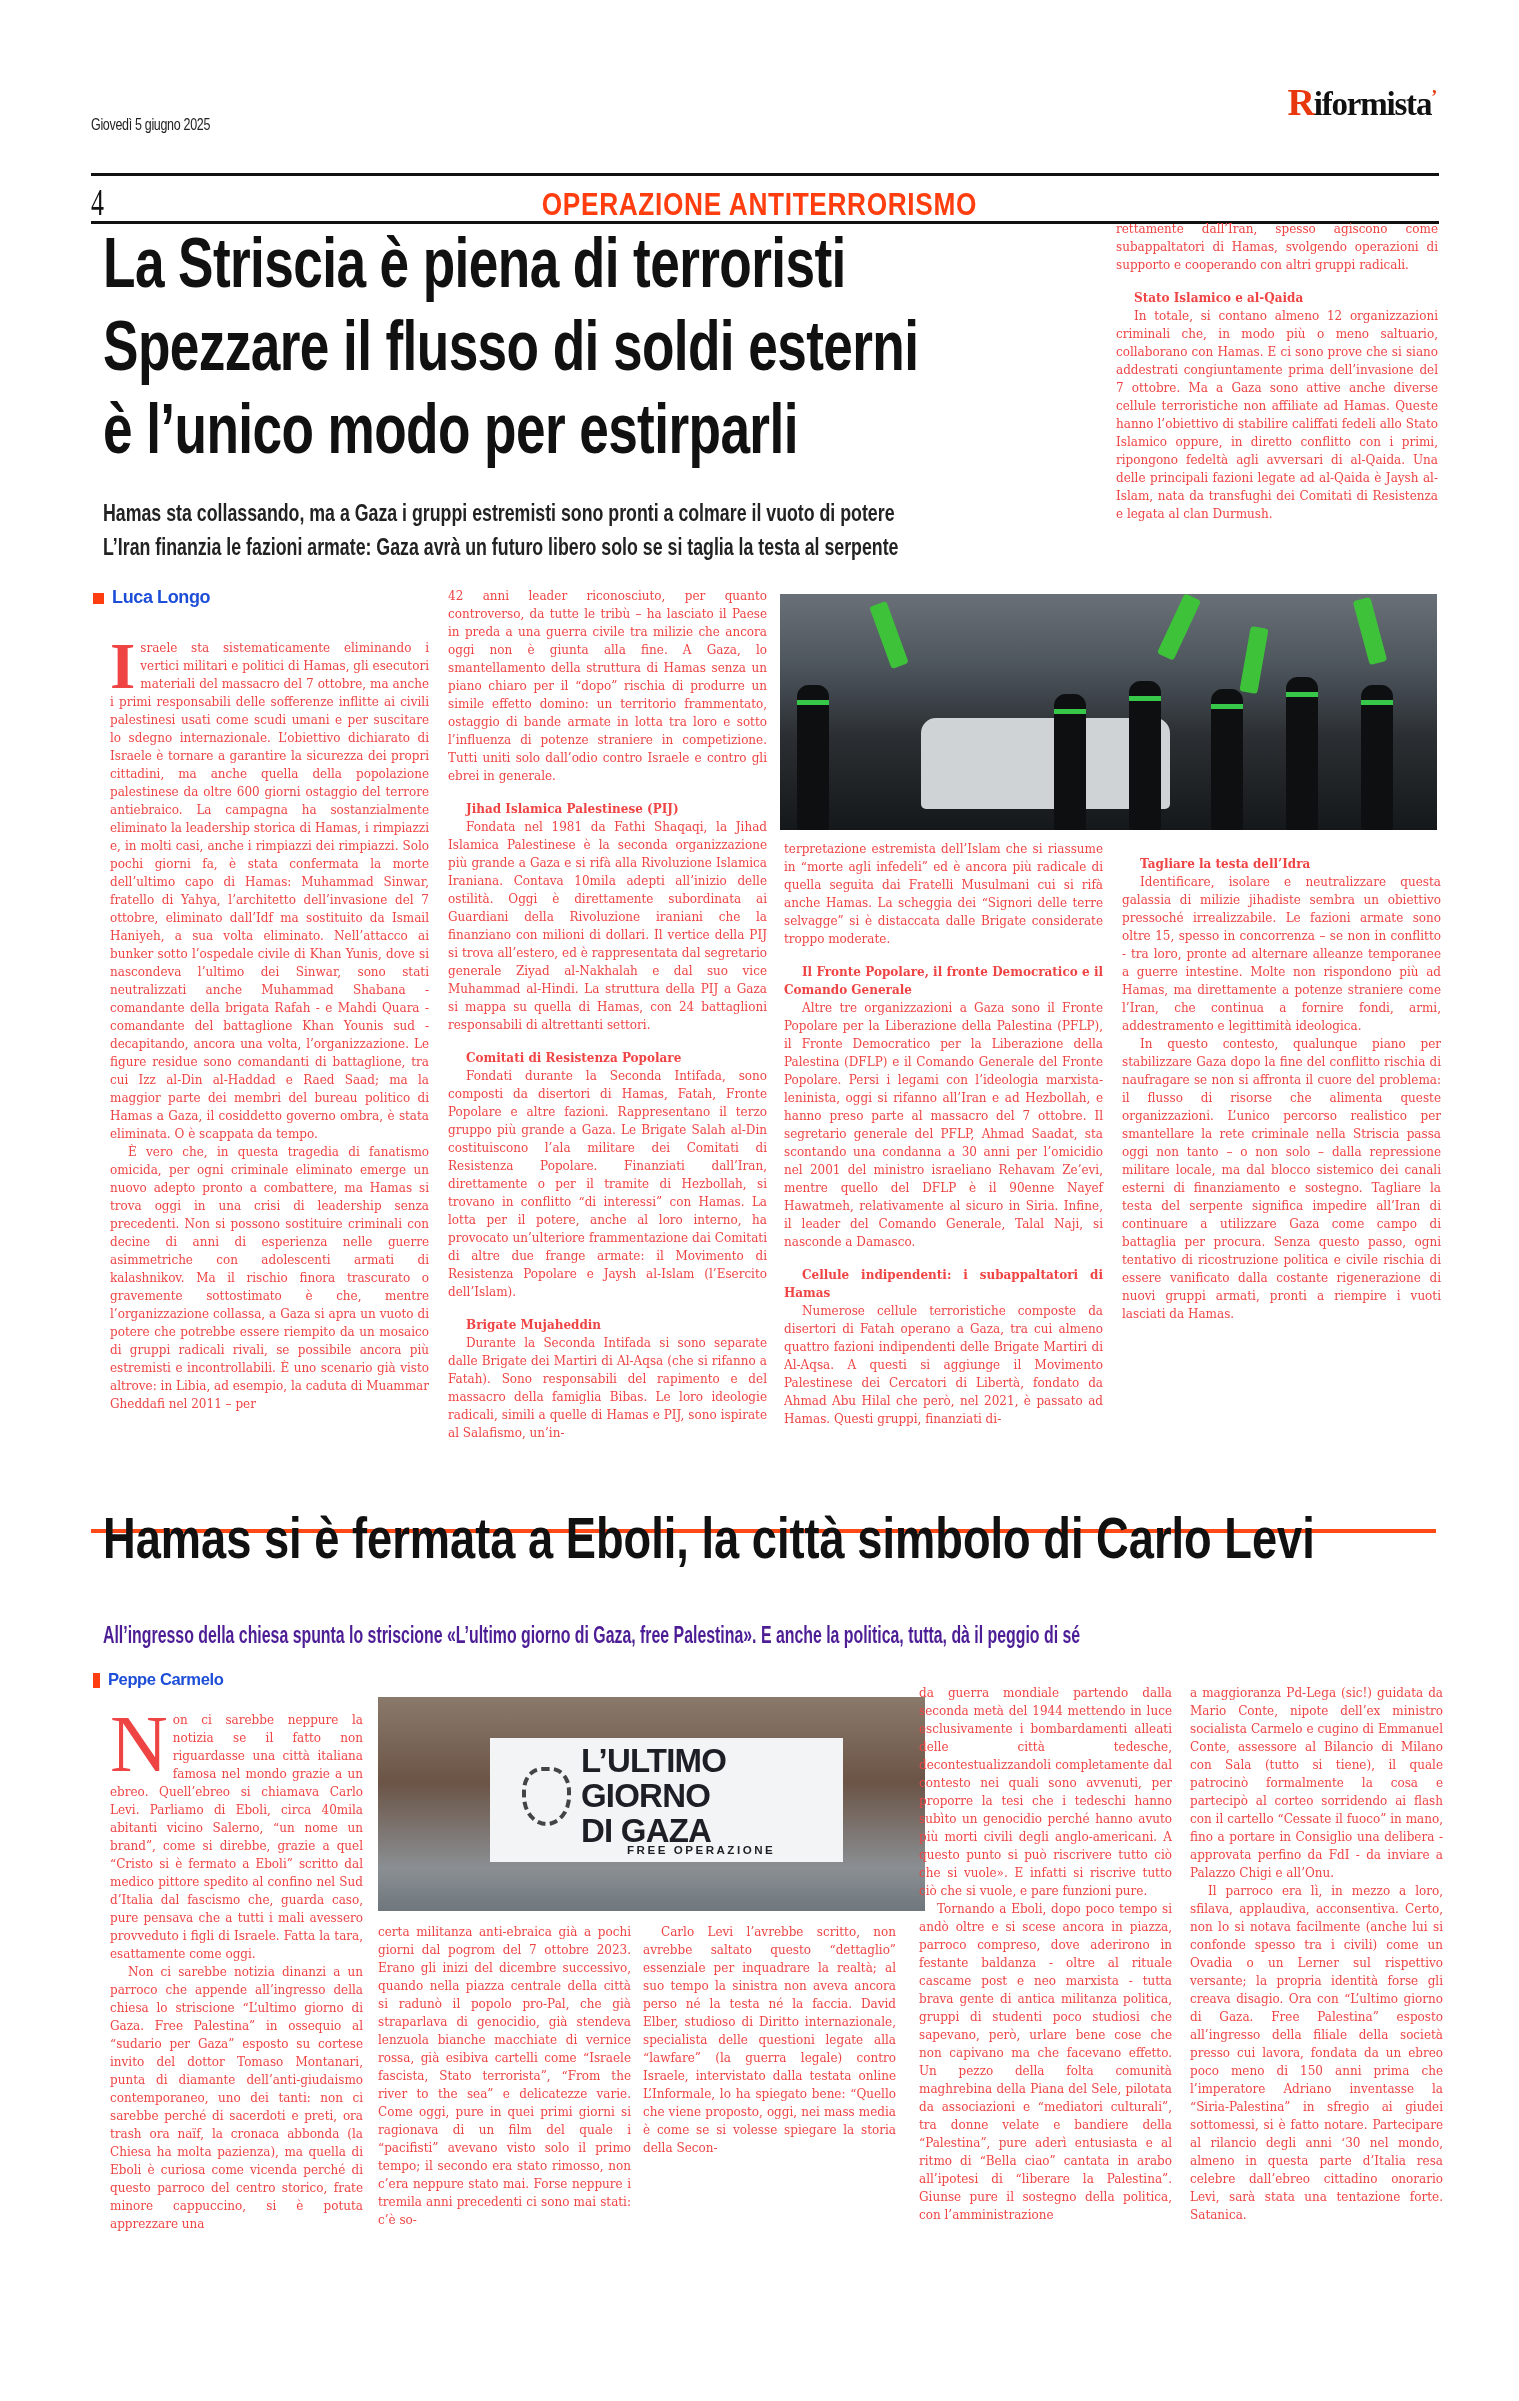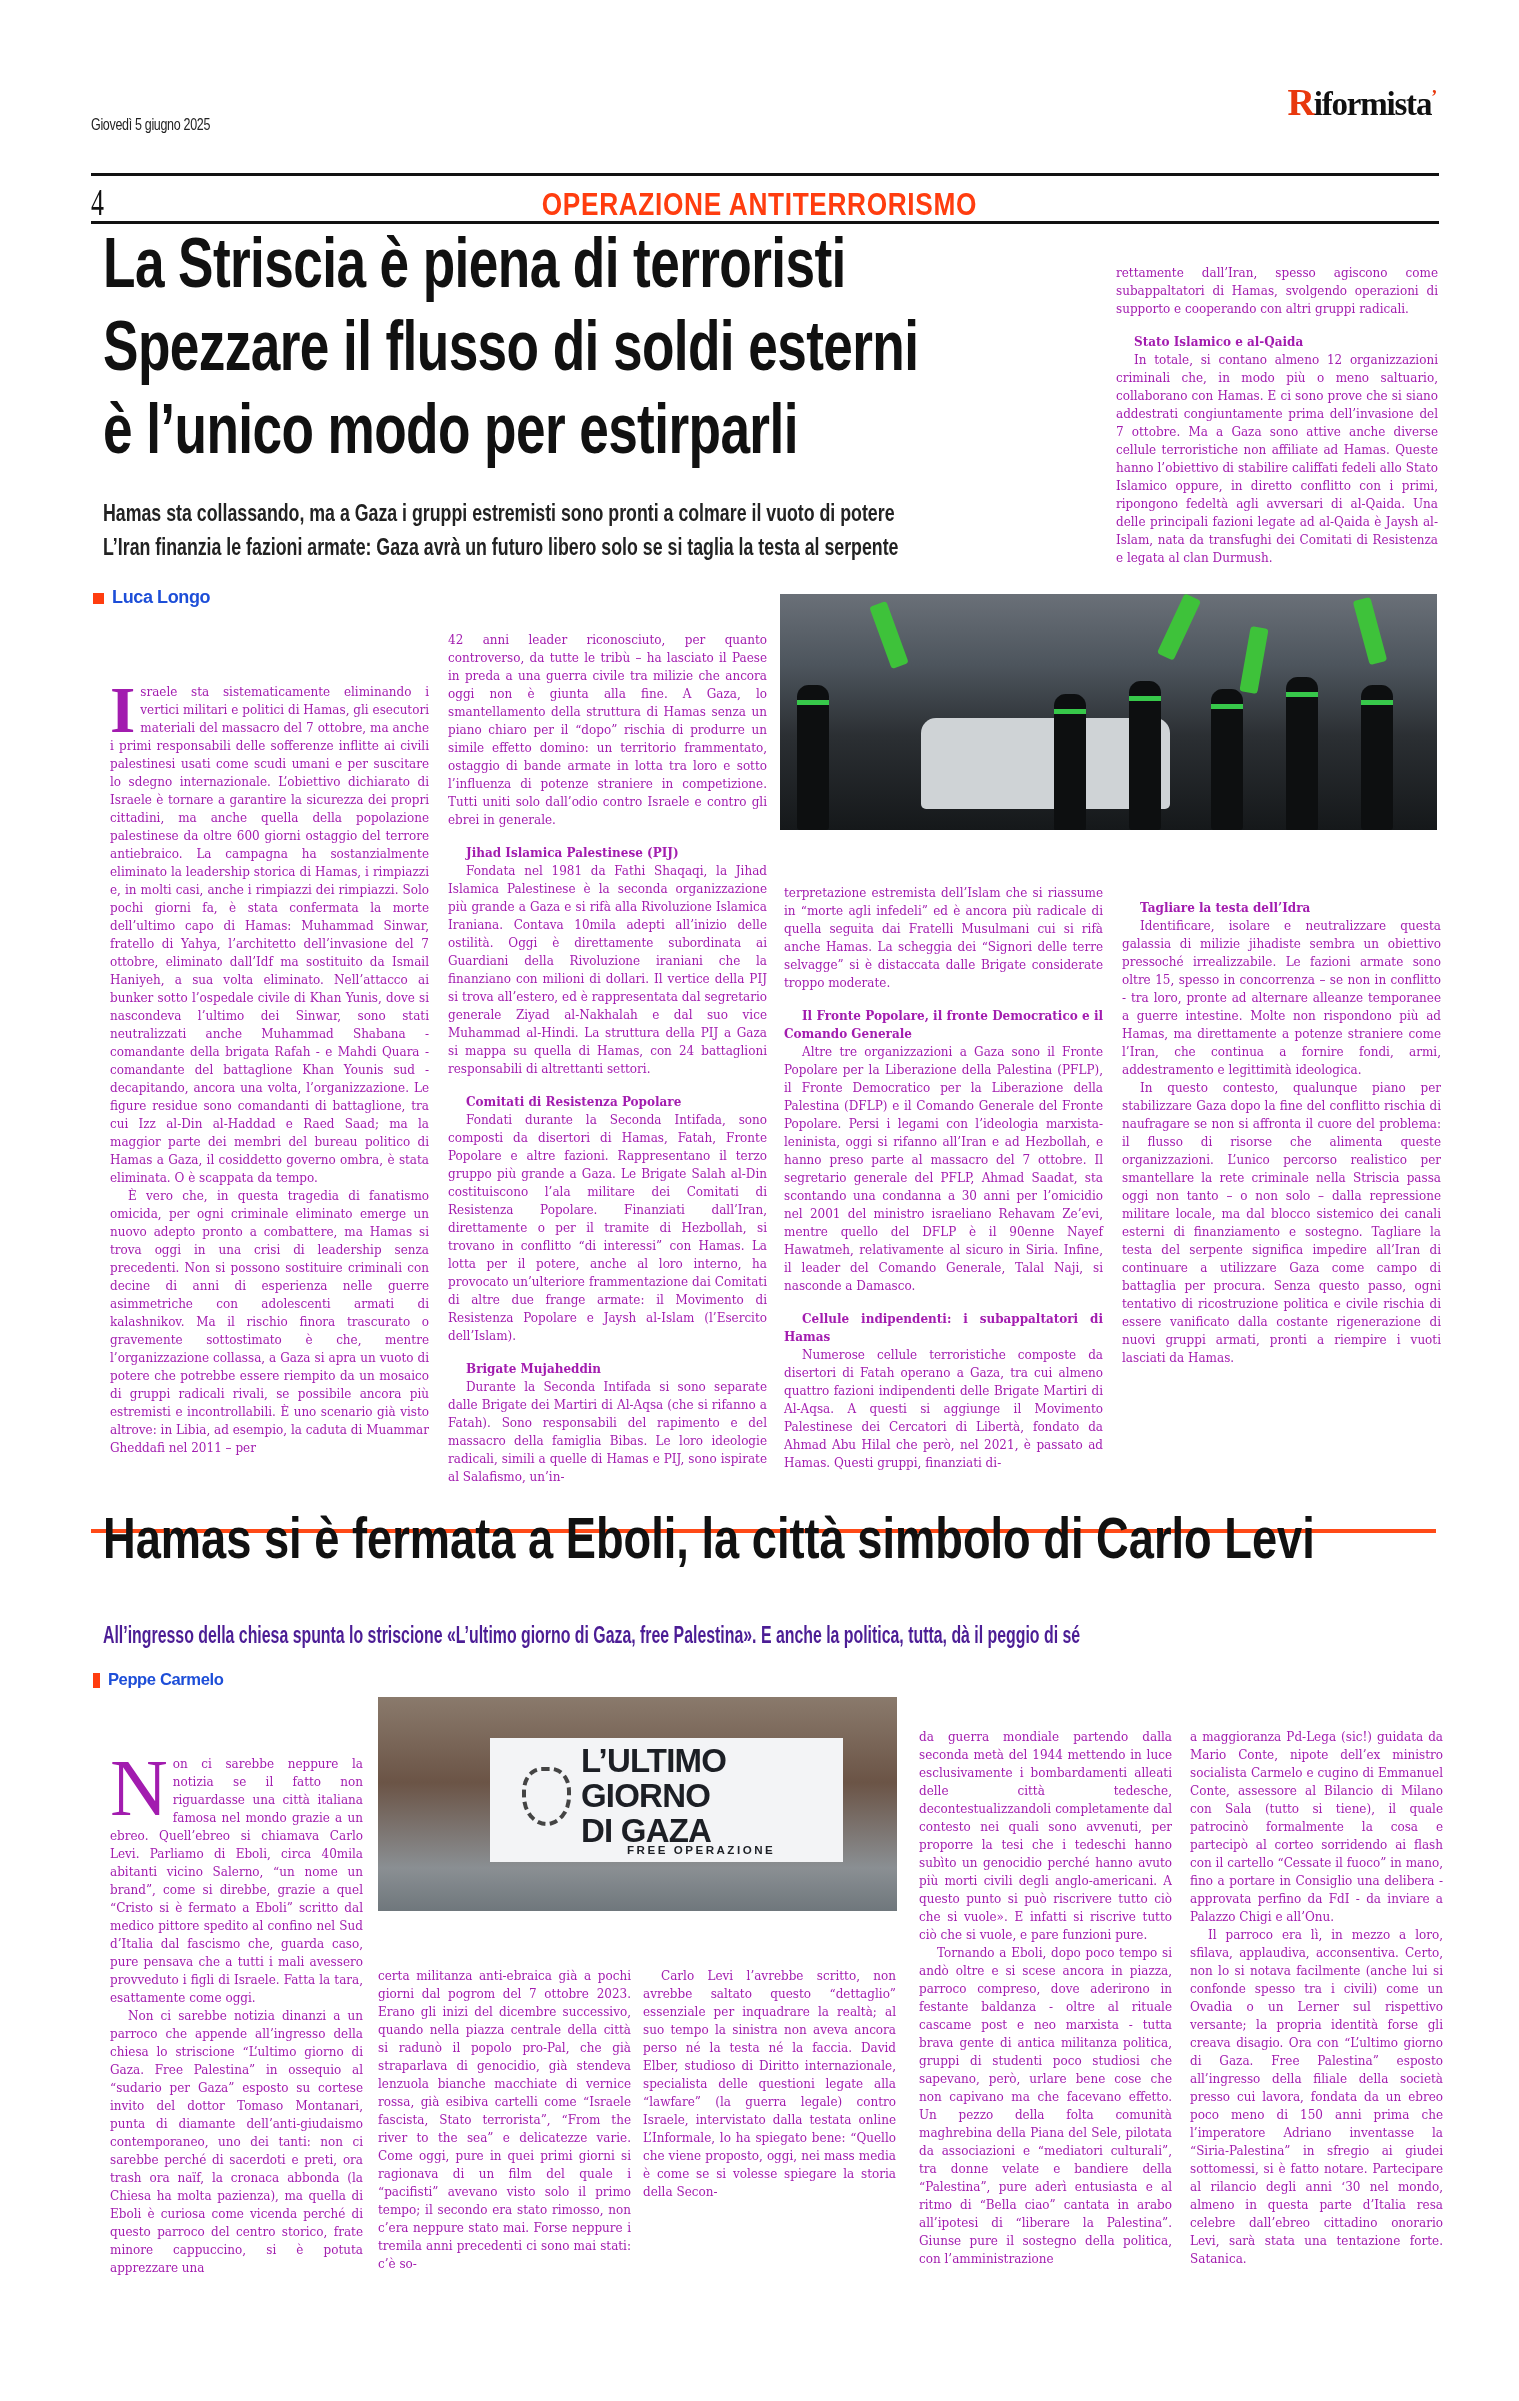--- a/index.html
+++ b/index.html
@@ -13,29 +13,29 @@
   .pageno { left:91px; top:181px; font-family:"Liberation Serif", serif; font-size:37px; line-height:43px; color:#111; transform:scaleX(0.7); transform-origin:left; }
   .section { left:0; width:1519px; top:186px; text-align:center; font-family:"Liberation Sans", sans-serif; font-weight:bold; font-size:32px; line-height:37px; color:#ff3d0f; letter-spacing:0.8px; }
   .section span { display:inline-block; transform:scaleX(0.82); }
   .rule-top2 { left:91px; right:80px; top:221px; height:3.3px; background:#111; }
   .headline { left:103px; top:222px; width:996px; font-family:"Liberation Sans", sans-serif; font-weight:bold; font-size:70px; line-height:83px; color:#111; letter-spacing:-0.8px; }
   .headline div { transform:scaleX(0.76); transform-origin:left; white-space:nowrap; }
   .subhead { left:103px; top:496px; width:1328px; font-family:"Liberation Sans", sans-serif; font-weight:bold; font-size:24px; line-height:34px; color:#222; }
   .subhead div { transform:scaleX(0.74); transform-origin:left; white-space:nowrap; }
   .byline { font-family:"Liberation Sans", sans-serif; font-weight:bold; font-size:18px; color:#1d4ed8; letter-spacing:-0.4px; }
   .byline .sq { display:inline-block; width:10.8px; height:10.8px; background:#ff3d0f; margin-right:8.3px; vertical-align:middle; }
-  .col { font-family:"DejaVu Serif", serif; font-size:12px; line-height:18px; text-align:justify; hyphens:auto; color:#a21caf;margin-top:44px; }
+  .col { font-family:"DejaVu Serif", serif; font-size:12px; line-height:18px; text-align:justify; hyphens:auto; color:#ef4444; }
   .col p { margin:0; text-indent:18px; }
   .col p.noind { text-indent:0; }
   .col h4 { margin:15px 0 0 0; font-size:12px; line-height:18px; font-weight:bold; padding-left:18px; text-indent:0; }
   .col h4.twoline { padding-left:0; text-indent:18px; }
   .dropcap { float:left; font-family:"Liberation Serif", serif; font-size:65px; line-height:50px; margin:1.7px 5px 0 0; font-weight:bold; }
   .dropcap.n { font-size:80px; line-height:66px; font-weight:normal; margin-top:0; }
   .photo1 { left:780px; top:594px; width:657px; height:236px; background:linear-gradient(180deg,#6a7078 0%,#4d555d 30%,#2b2f33 60%,#15181a 100%); overflow:hidden; }
-  .photo2 { left:378px; top:1697px; width:519px; height:214px; overflow:hidden; background:linear-gradient(180deg,#8a7a6c 0%,#6b5446 40%,#8a8f93 80%,#6f777c 100%); }
+  .photo2 { left:378px; top:1697px; width:519px; height:214px; overflow:hidden; background:linear-gradient(180deg,#8a7a6c 0%,#6b5446 40%,#8a8f93 80%,#6f777c 100%);padding-left:28px; }
   .banner { position:absolute; left:112px; top:41px; width:353px; height:124px; background:#f3f4f6; }
   .banner .txt { position:absolute; left:91px; top:5px; font-family:"Liberation Sans", sans-serif; font-weight:bold; font-size:33px; line-height:35px; color:#1c1f25; letter-spacing:-0.8px; }
   .banner .free { position:absolute; left:137px; top:105px; font-family:"Liberation Sans", sans-serif; font-weight:bold; font-size:11.6px; letter-spacing:2.5px; color:#1c1f25; }
   .banner .kefiah { position:absolute; left:32px; top:29px; width:41px; height:51px; border:4.1px dashed #444; border-radius:40% 40% 50% 50%; }
   .rule-orange { left:91px; right:83px; top:1529px; height:4.1px; background:#ff4a17; }
   .headline2 { left:103px; top:1503px; width:1369px; font-family:"Liberation Sans", sans-serif; font-weight:bold; font-size:58px; line-height:70px; color:#111; }
   .headline2 div { transform:scaleX(0.78); transform-origin:left; white-space:nowrap; }
   .subhead2 { left:103px; top:1620px; width:1369px; font-family:"Liberation Sans", sans-serif; font-weight:bold; font-size:23px; line-height:30px; color:#4c1d95; }
   .subhead2 div { transform:scaleX(0.69); transform-origin:left; white-space:nowrap; }
   .flag { position:absolute; width:18px; height:66px; background:#3ec23a; border-radius:3.3px; }

